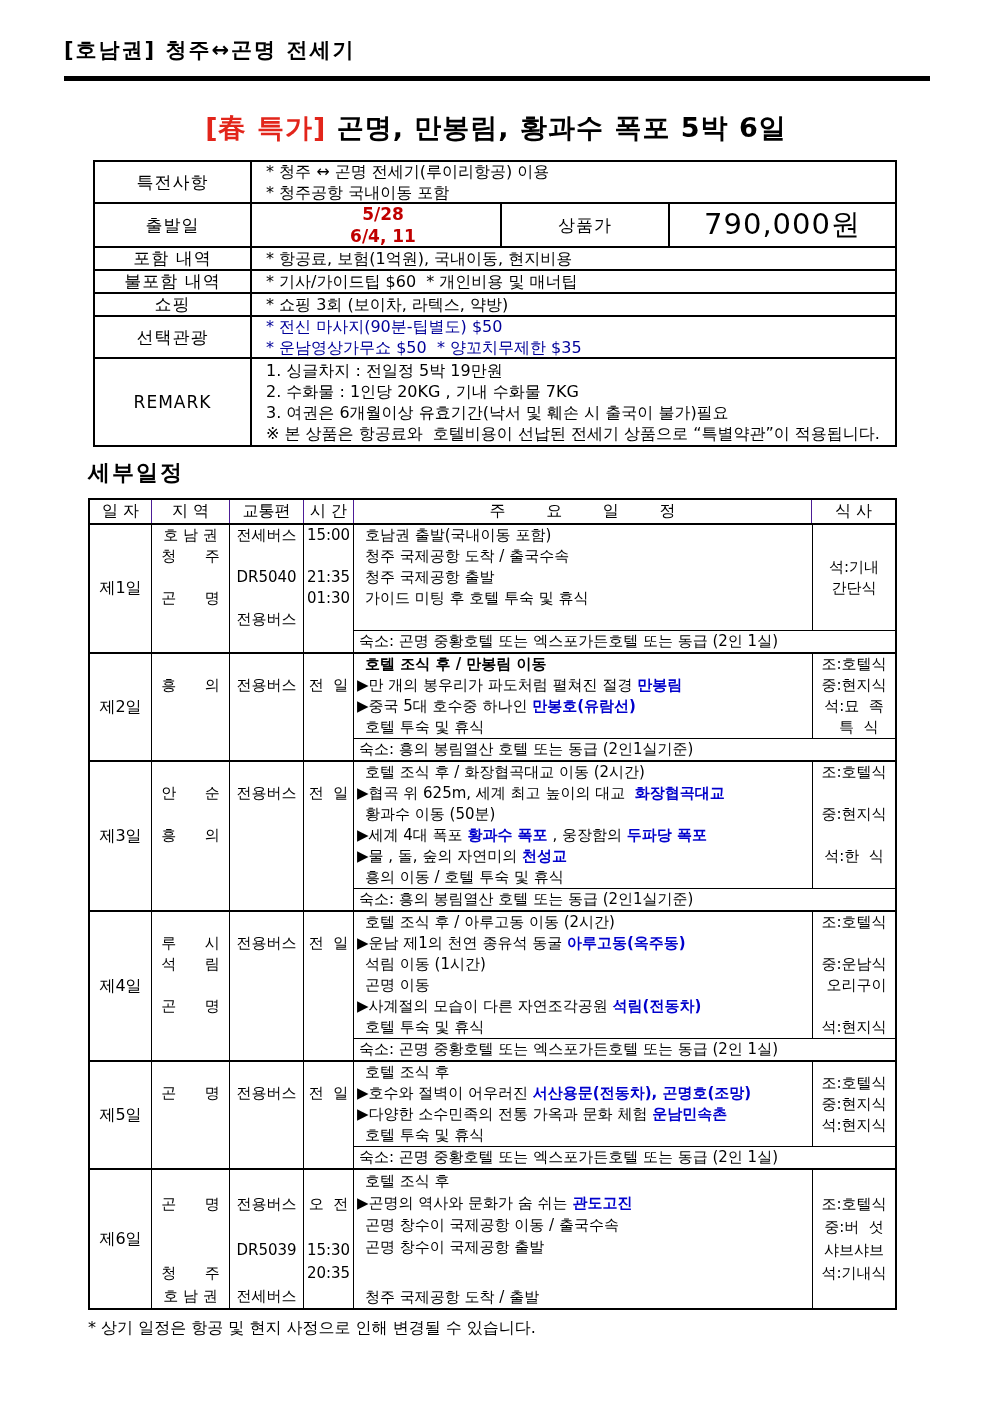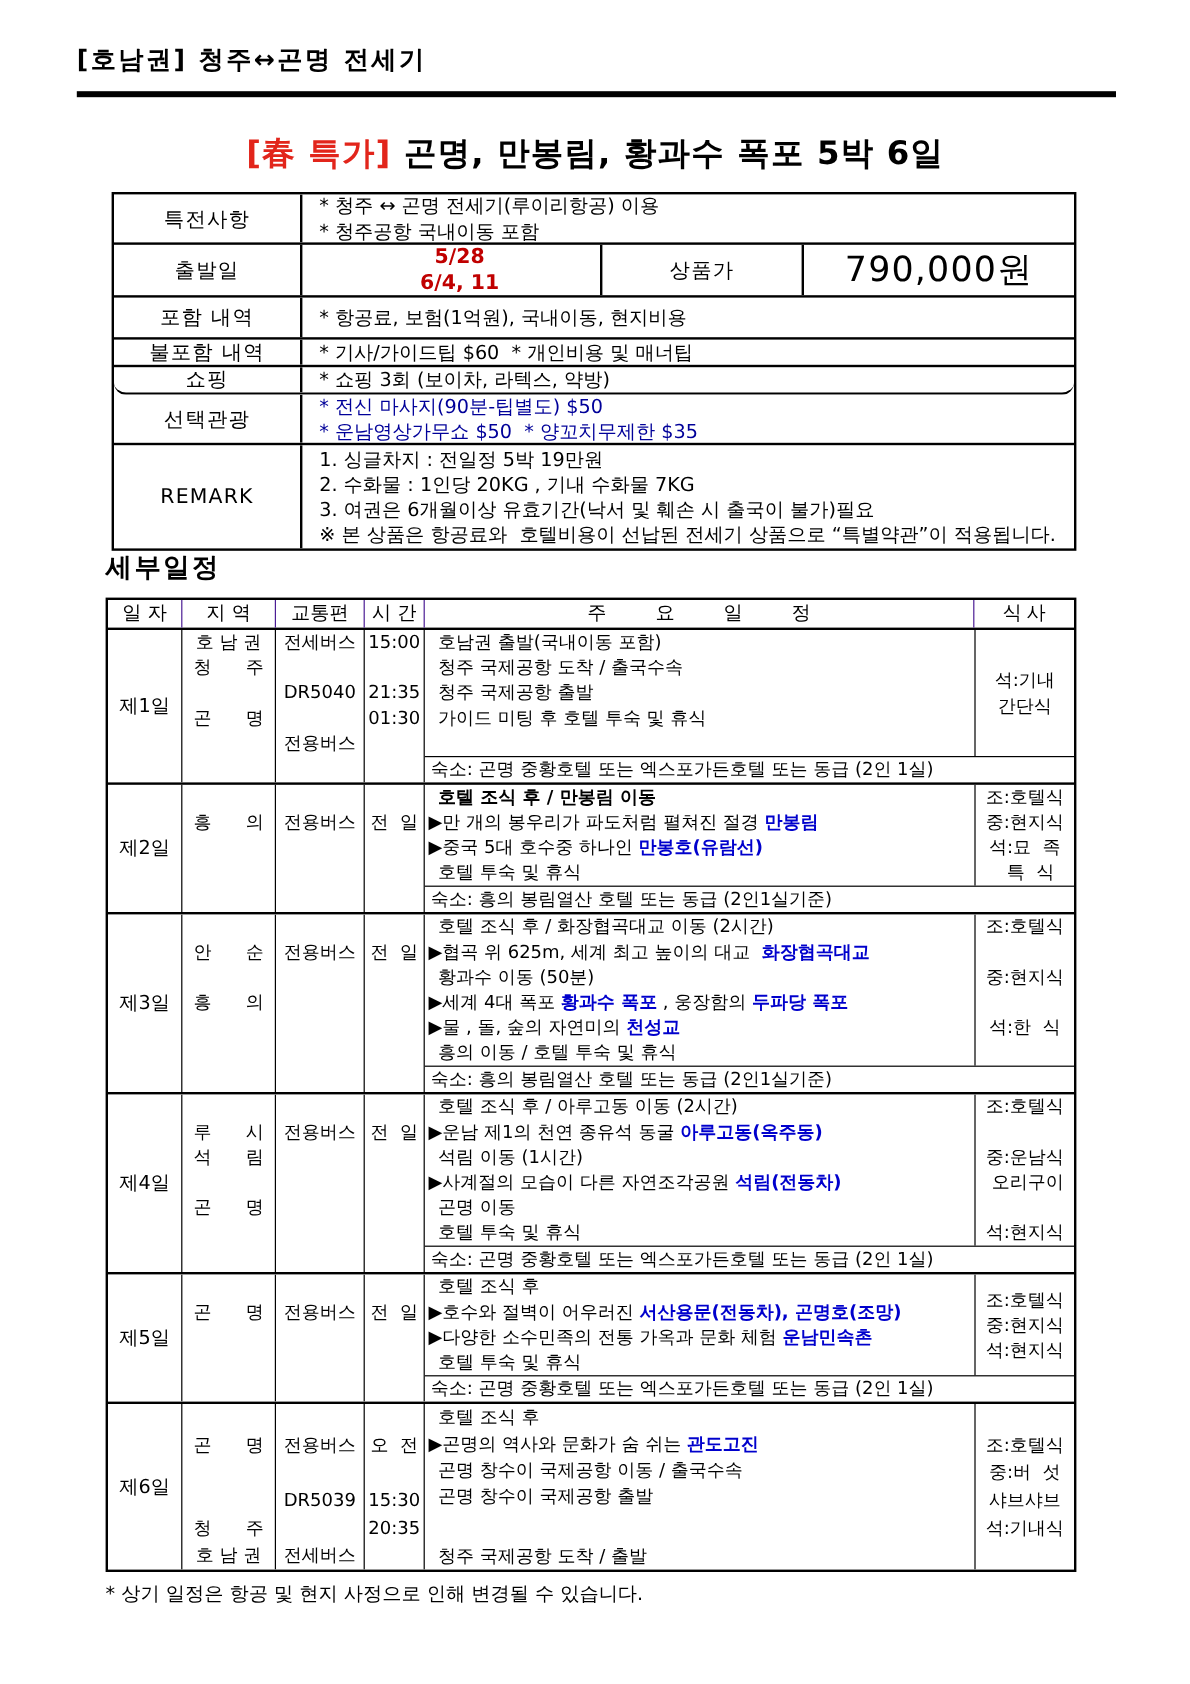--- a/index.html
+++ b/index.html
@@ -33,21 +33,21 @@
   .pvalue{flex:1;align-items:center;justify-content:center;font-size:29px;letter-spacing:1px;}
 
   
   .sched-heading{position:absolute;top:458px;left:88px;font-size:22px;font-weight:bold;letter-spacing:2px;}
 
   
   .stable{position:absolute;top:498px;left:88px;width:809px;border:2px solid #000;box-sizing:border-box;font-size:15px;}
   .shead{display:flex;height:25px;border-bottom:2px solid #000;box-sizing:border-box;font-size:16px;}
   .shcell{display:flex;align-items:center;justify-content:center;border-right:1px solid #4c1d95;
           box-sizing:border-box;white-space:pre;overflow:hidden;}
-  .shcell:last-child{border-right:none;font-family:Liberation Serif, serif;}
+  .shcell:last-child{border-right:none;}
   .sday{display:flex;align-items:stretch;border-bottom:2px solid #000;box-sizing:border-box;overflow:hidden;}
   .sday:last-child{border-bottom:none;}
   .daycell{flex:0 0 62px;border-right:1px solid #000;display:flex;align-items:center;justify-content:center;
            font-size:16px;box-sizing:border-box;}
   .colcell{display:flex;flex-direction:column;border-right:1px solid #000;box-sizing:border-box;overflow:hidden;}
   .colline{text-align:center;white-space:pre;}
   .sright{flex:1;display:flex;flex-direction:column;box-sizing:border-box;min-width:0;}
   .srtop{display:flex;flex:1;box-sizing:border-box;min-width:0;}
   .itin{flex:1;display:flex;flex-direction:column;box-sizing:border-box;overflow:hidden;min-width:0;}
   .itline{white-space:pre;overflow:hidden;padding-left:11px;}
@@ -82,33 +82,33 @@
       </div>
       <div class="irow" style="height: 44px;">
         <div class="ilabel">출발일</div>
         <div class="icell dates">
           <div class="iline">5/28</div>
           <div class="iline">6/4, 11</div>
         </div>
         <div class="icell plabel">상품가</div>
         <div class="icell pvalue">790,000원</div>
       </div>
-      <div class="irow" style="height: 35px;">
+      <div class="irow" style="height: 23px;">
         <div class="ilabel">포함 내역</div>
         <div class="icontent">
           <div class="iline">* 항공료, 보험(1억원), 국내이동, 현지비용</div>
         </div>
       </div>
       <div class="irow" style="height: 23px;">
         <div class="ilabel">불포함 내역</div>
         <div class="icontent">
           <div class="iline">* 기사/가이드팁 $60  * 개인비용 및 매너팁</div>
         </div>
       </div>
-      <div class="irow" style="height: 23px; border-radius: 10px;">
+      <div class="irow" style="height: 23px;">
         <div class="ilabel">쇼핑</div>
         <div class="icontent">
           <div class="iline">* 쇼핑 3회 (보이차, 라텍스, 약방)</div>
         </div>
       </div>
       <div class="irow" style="height: 42px;">
         <div class="ilabel">선택관광</div>
         <div class="icontent navy">
           <div class="iline">* 전신 마사지(90분-팁별도) $50</div>
           <div class="iline">* 운남영상가무쇼 $50  * 양꼬치무제한 $35</div>
@@ -286,22 +286,22 @@
           <div class="colline" style="line-height: 21px; height: 21px;"></div>
           <div class="colline" style="line-height: 21px; height: 21px;"></div>
           <div class="colline" style="line-height: 21px; height: 21px;"></div>
         </div>
         <div class="sright">
           <div class="srtop">
             <div class="itin" style="height: 126px;">
               <div class="itline" style="line-height: 21px; height: 21px;"><span>호텔 조식 후 / 아루고동 이동 (2시간)</span></div>
               <div class="itline bullet" style="line-height: 21px; height: 21px;"><span>▶운남 제1의 천연 종유석 동굴 </span><span class="hl">아루고동(옥주동)</span></div>
               <div class="itline" style="line-height: 21px; height: 21px;"><span>석림 이동 (1시간)</span></div>
+              <div class="itline" style="line-height: 21px; height: 21px;"><span>곤명 이동</span></div>
               <div class="itline bullet" style="line-height: 21px; height: 21px;"><span>▶사계절의 모습이 다른 자연조각공원 </span><span class="hl">석림(전동차)</span></div>
-              <div class="itline" style="line-height: 21px; height: 21px;"><span>곤명 이동</span></div>
               <div class="itline" style="line-height: 21px; height: 21px;"><span>호텔 투숙 및 휴식</span></div>
             </div>
             <div class="meals">
               <div class="mealline" style="line-height: 21px; height: 21px;">조:호텔식</div>
               <div class="mealline" style="line-height: 21px; height: 21px;"></div>
               <div class="mealline" style="line-height: 21px; height: 21px;">중:운남식</div>
               <div class="mealline" style="line-height: 21px; height: 21px;"> 오리구이</div>
               <div class="mealline" style="line-height: 21px; height: 21px;"></div>
               <div class="mealline" style="line-height: 21px; height: 21px;">석:현지식</div>
             </div>

